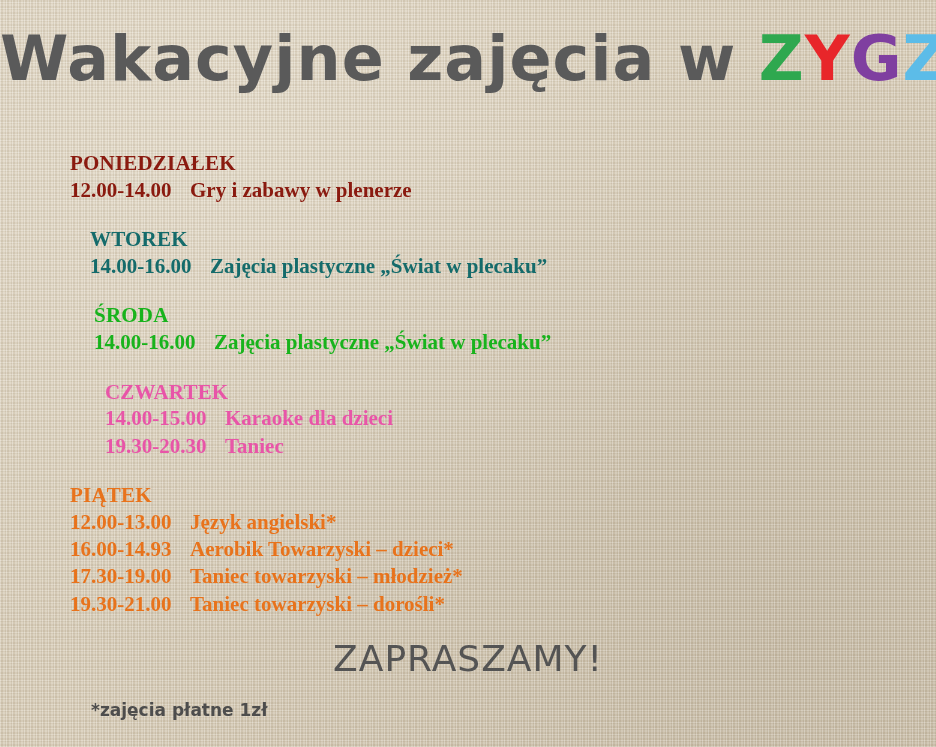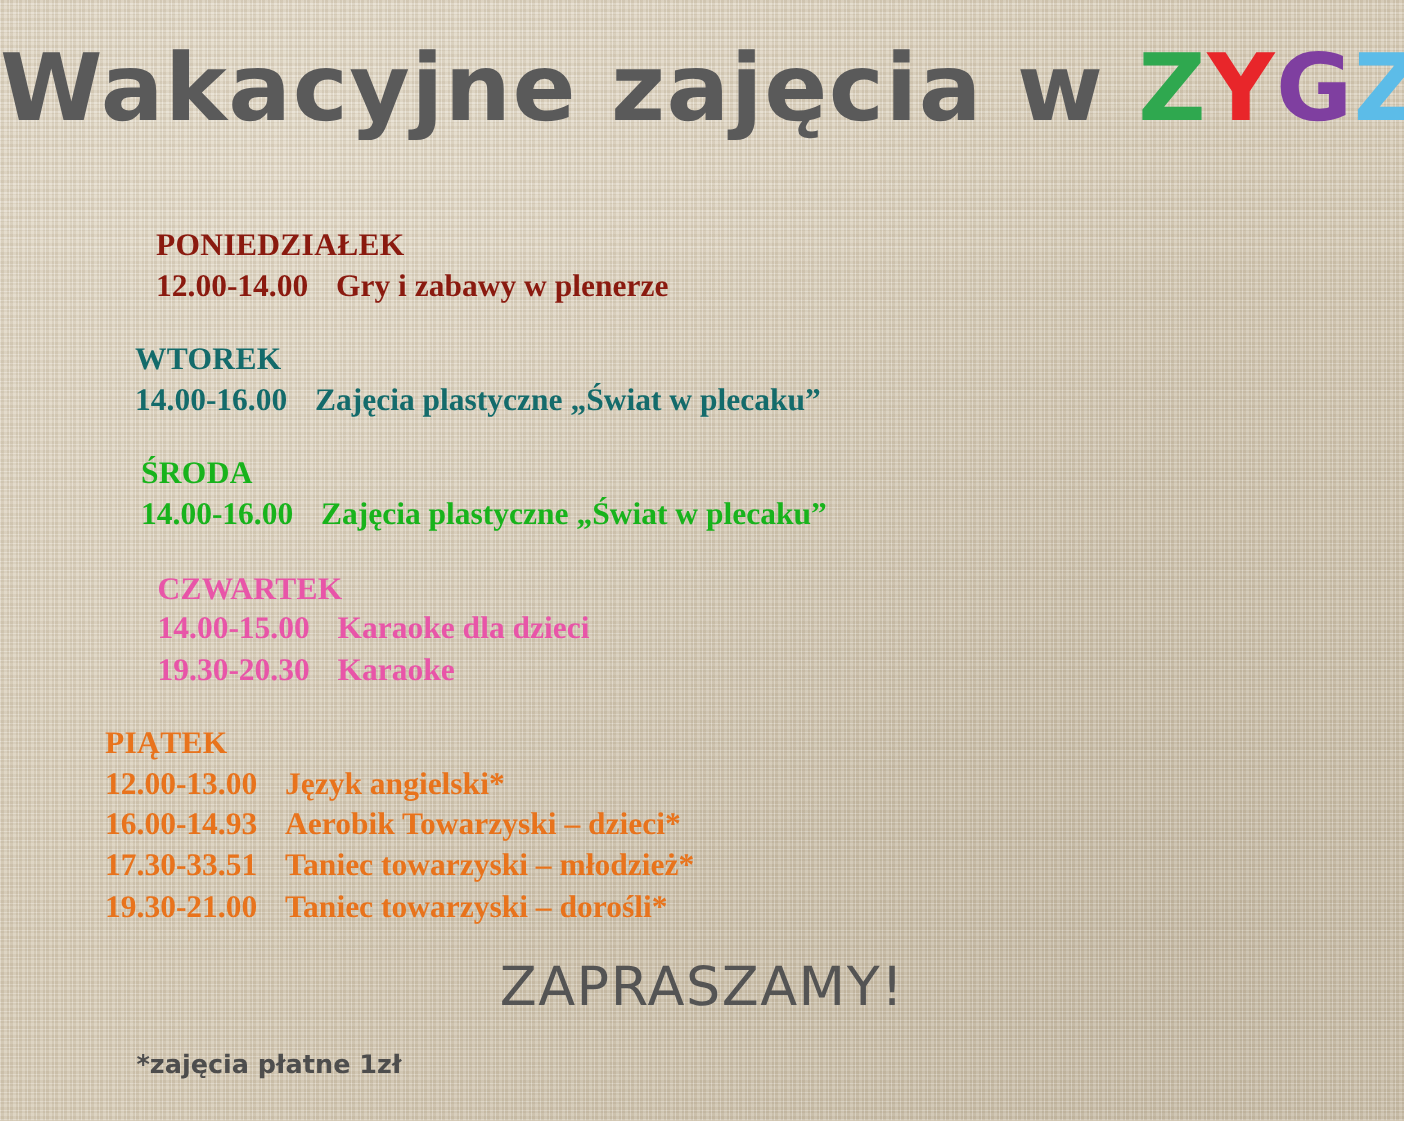--- a/index.html
+++ b/index.html
@@ -117,42 +117,42 @@
 </head>
 <body>
 
 <div class="poster">
 
   <div class="title">
     <span class="part main big">Wakacyjne zajęcia w </span><span class="part big" id="title-letters"><span class="part" style="color: rgb(47, 168, 79);">Z</span><span class="part" style="color: rgb(232, 38, 42);">Y</span><span class="part" style="color: rgb(127, 63, 160);">G</span><span class="part" style="color: rgb(92, 188, 232);">Z</span></span>
   </div>
 
   <div class="schedule" id="schedule">
-      <div class="day-block" style="color: rgb(138, 26, 15); margin-left: 34px;">
+      <div class="day-block" style="color: rgb(138, 26, 15);">
         <div class="day-name">PONIEDZIAŁEK</div>
         <div class="entry"><span class="time">12.00-14.00</span><span class="activity">Gry i zabawy w plenerze</span></div>
       </div>
       <div class="day-block" style="color: rgb(20, 107, 107); padding-left: 20px;">
         <div class="day-name">WTOREK</div>
         <div class="entry"><span class="time">14.00-16.00</span><span class="activity">Zajęcia plastyczne „Świat w plecaku”</span></div>
       </div>
       <div class="day-block" style="color: rgb(24, 179, 28); padding-left: 24px;">
         <div class="day-name">ŚRODA</div>
         <div class="entry"><span class="time">14.00-16.00</span><span class="activity">Zajęcia plastyczne „Świat w plecaku”</span></div>
       </div>
       <div class="day-block" style="color: rgb(232, 85, 168); padding-left: 35px;">
         <div class="day-name">CZWARTEK</div>
         <div class="entry"><span class="time">14.00-15.00</span><span class="activity">Karaoke dla dzieci</span></div>
-        <div class="entry"><span class="time">19.30-20.30</span><span class="activity">Karaoke</span></div>
+        <div class="entry"><span class="time">19.30-20.30</span><span class="activity">Taniec</span></div>
       </div>
       <div class="day-block" style="color: rgb(232, 115, 28);">
         <div class="day-name">PIĄTEK</div>
         <div class="entry"><span class="time">12.00-13.00</span><span class="activity">Język angielski*</span></div>
         <div class="entry"><span class="time">16.00-14.93</span><span class="activity">Aerobik Towarzyski – dzieci*</span></div>
-        <div class="entry"><span class="time">17.30-33.51</span><span class="activity">Taniec towarzyski – młodzież*</span></div>
+        <div class="entry"><span class="time">17.30-19.00</span><span class="activity">Taniec towarzyski – młodzież*</span></div>
         <div class="entry"><span class="time">19.30-21.00</span><span class="activity">Taniec towarzyski – dorośli*</span></div>
       </div>
     </div>
 
   <div class="closing">ZAPRASZAMY!</div>
 
   <div class="footnote">*zajęcia płatne 1zł</div>
 
 </div>
 

